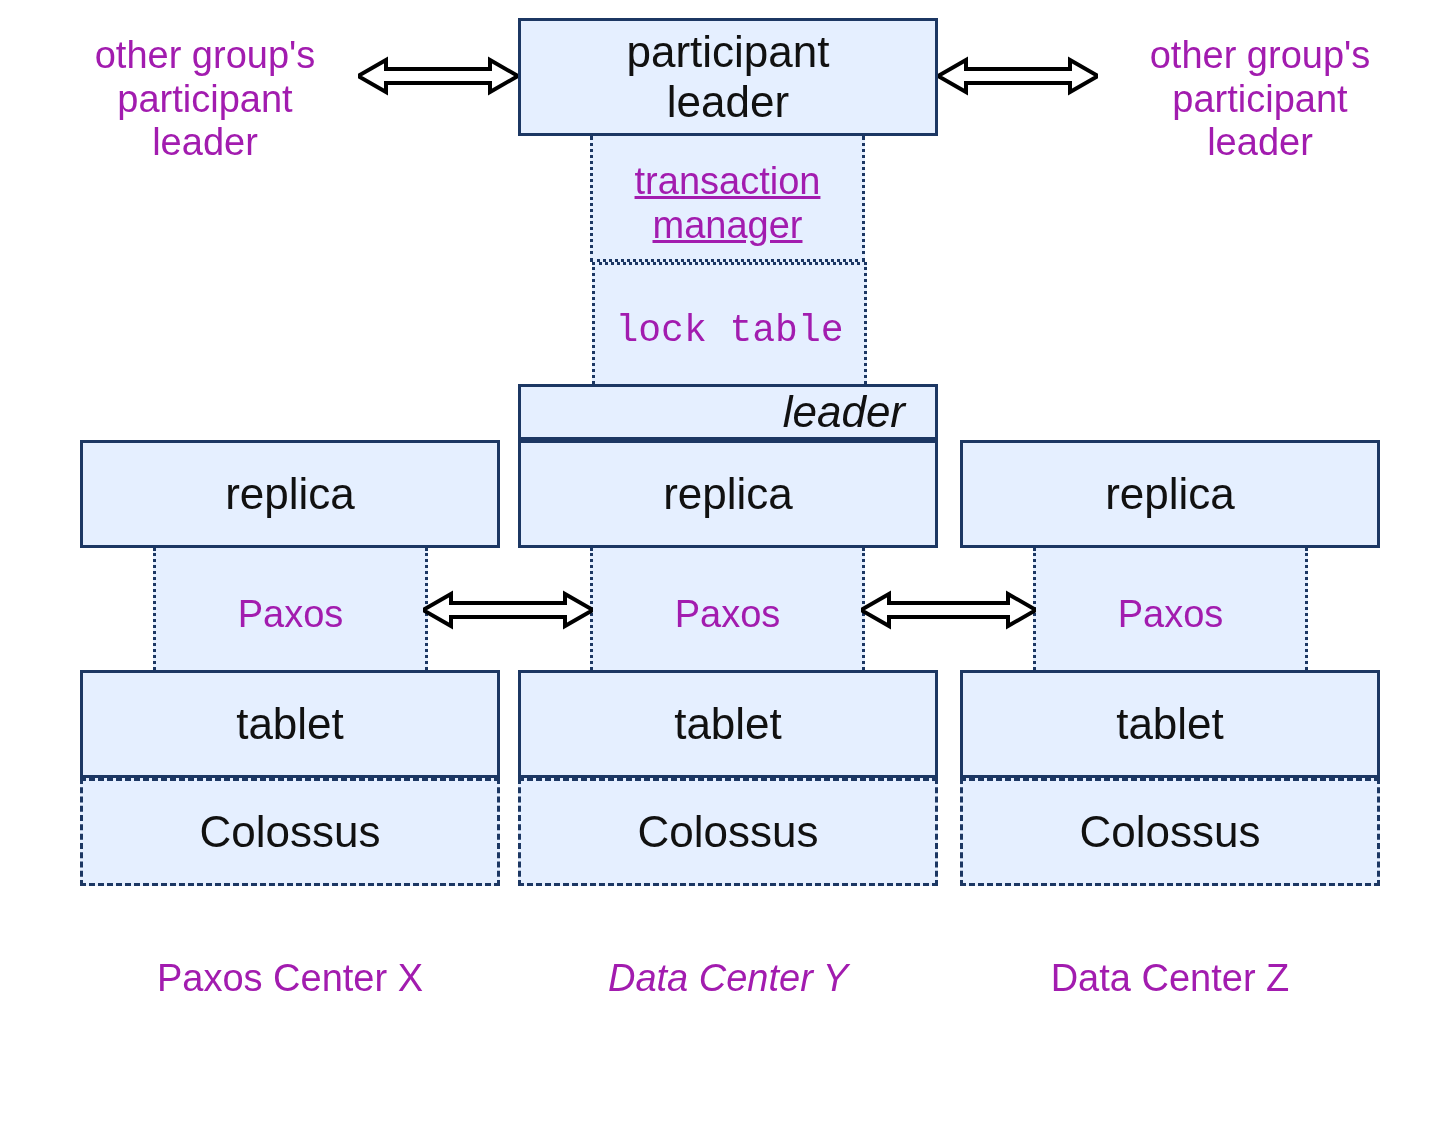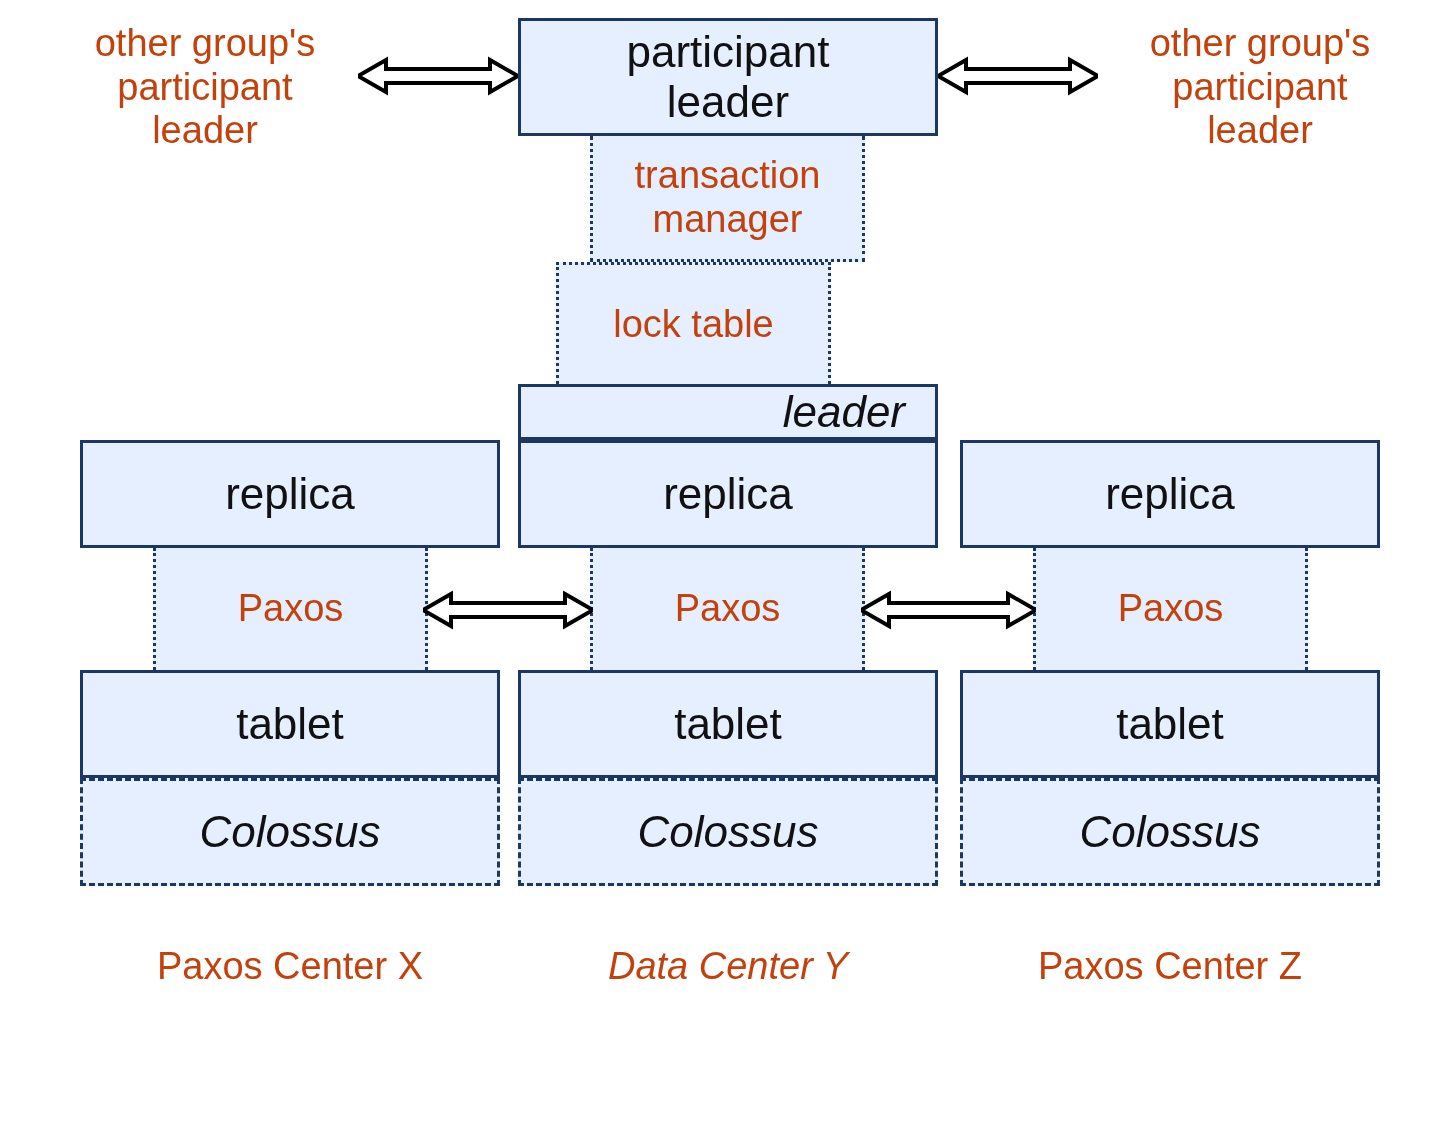--- a/index.html
+++ b/index.html
@@ -14,27 +14,28 @@
   .box{
     position:absolute;
     background:#e5efff;
     border:3px solid #1c3763;
     display:flex;
     align-items:center;
     justify-content:center;
     box-sizing:border-box;
   }
   .box.dotted{ border-style:dotted; }
-  .box.dashed{ border-style:dashed;font-style:italic; }
+  .box.dashed{ border-style:dashed; }
   .label{
     position:absolute;
     font-size:38px;
     line-height:1.15;
     text-align:center;
-    color:#c2410c;
+    color:#a21caf;
+    margin-top:12px;
   }
   .bigtxt{ font-size:44px; }
   .ital{ font-style:italic; }
   .leader-strip{
     position:absolute;
     background:#e5efff;
     border:3px solid #1c3763;
     box-sizing:border-box;
     display:flex;
     align-items:center;
@@ -53,25 +54,25 @@
 <div class="label" style="left:1110px; top:22px; width:300px; white-space:pre-line;">other group's
 participant
 leader</div>
 
 <div class="box" style="left:518px; top:18px; width:420px; height:118px;">
   <span class="bigtxt" style="text-align:center; white-space:pre-line;">participant
 leader</span>
 </div>
 
 <div class="box dotted" style="left:590px; top:136px; width:275px; height:126px; border-top:none;">
-  <span class="label" style="position:static; white-space:pre-line;">transaction
+  <span class="label" style="position:static; white-space:pre-line;text-decoration:underline;">transaction
 manager</span>
 </div>
 
-<div class="box dotted" style="left:556px; top:262px; width:275px; height:122px; border-bottom:none;">
+<div class="box dotted" style="left:592px; top:262px; width:275px; height:122px; border-bottom:none;font-family:Liberation Mono, monospace;">
   <span class="label" style="position:static;">lock table</span>
 </div>
 
 <div class="leader-strip" style="left:518px; top:384px; width:420px; height:56px; justify-content:flex-end;">
   <span class="bigtxt ital">leader</span>
 </div>
 
 <svg class="arrow" style="left:358px; top:56px;" width="160" height="40" viewBox="0 0 160 40">
   <path d="M0 20 L28 4 L28 13 L132 13 L132 4 L160 20 L132 36 L132 27 L28 27 L28 36 Z" fill="#fff" stroke="#000" stroke-width="4"></path>
 </svg>
@@ -112,20 +113,20 @@
 </div>
 <div class="box dotted" style="left:1033px; top:548px; width:275px; height:122px; border-top:none; border-bottom:none;">
   <span class="label" style="position:static;">Paxos</span>
 </div>
 <div class="box" style="left:960px; top:670px; width:420px; height:108px;">
   <span class="bigtxt">tablet</span>
 </div>
 <div class="box dashed" style="left:960px; top:778px; width:420px; height:108px;">
   <span class="bigtxt">Colossus</span>
 </div>
-<div class="label" style="left:960px; top:945px; width:420px;">Paxos Center Z</div>
+<div class="label" style="left:960px; top:945px; width:420px;">Data Center Z</div>
 
 <svg class="arrow" style="left:423px; top:590px;" width="170" height="40" viewBox="0 0 170 40">
   <path d="M0 20 L28 4 L28 13 L142 13 L142 4 L170 20 L142 36 L142 27 L28 27 L28 36 Z" fill="#fff" stroke="#000" stroke-width="4"></path>
 </svg>
 <svg class="arrow" style="left:861px; top:590px;" width="175" height="40" viewBox="0 0 175 40">
   <path d="M0 20 L28 4 L28 13 L147 13 L147 4 L175 20 L147 36 L147 27 L28 27 L28 36 Z" fill="#fff" stroke="#000" stroke-width="4"></path>
 </svg>
 
 </body></html>

